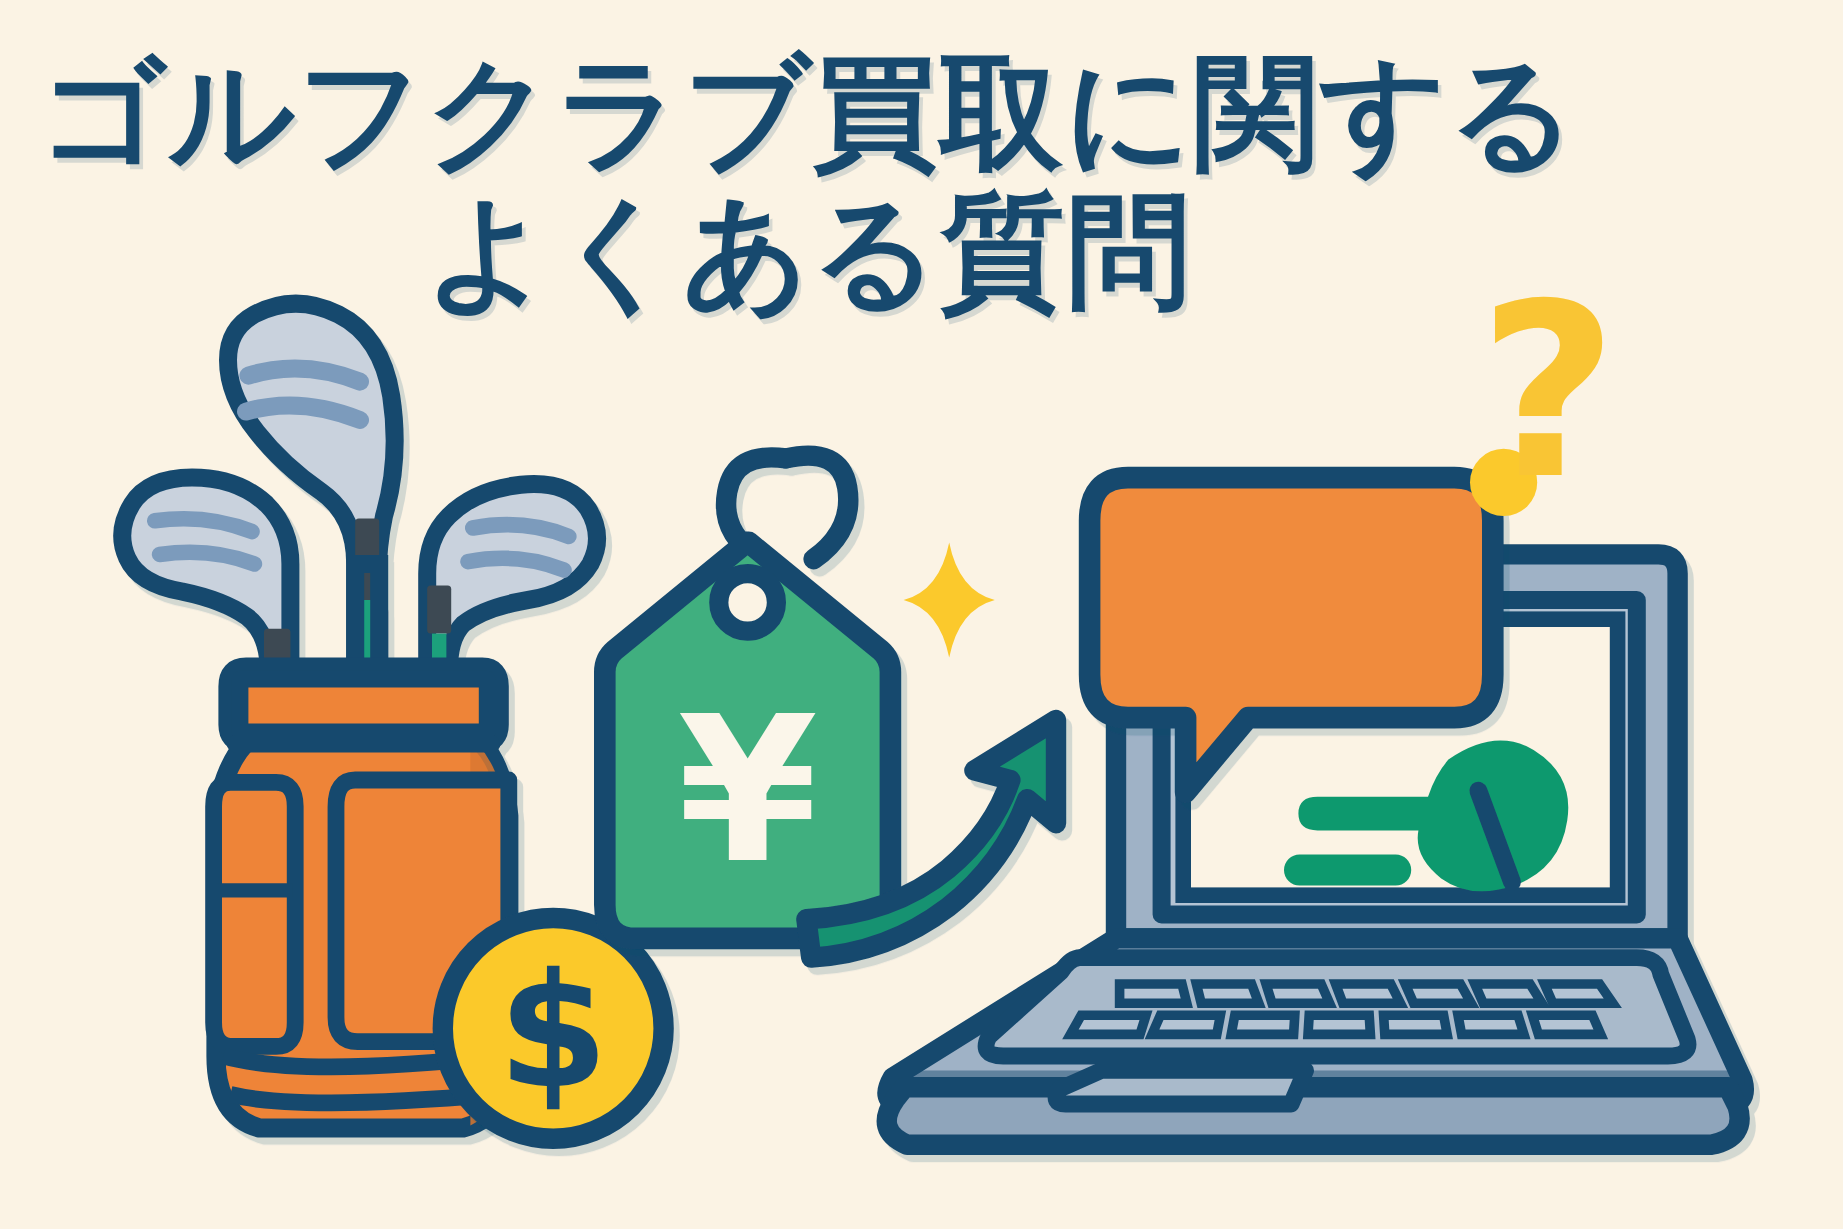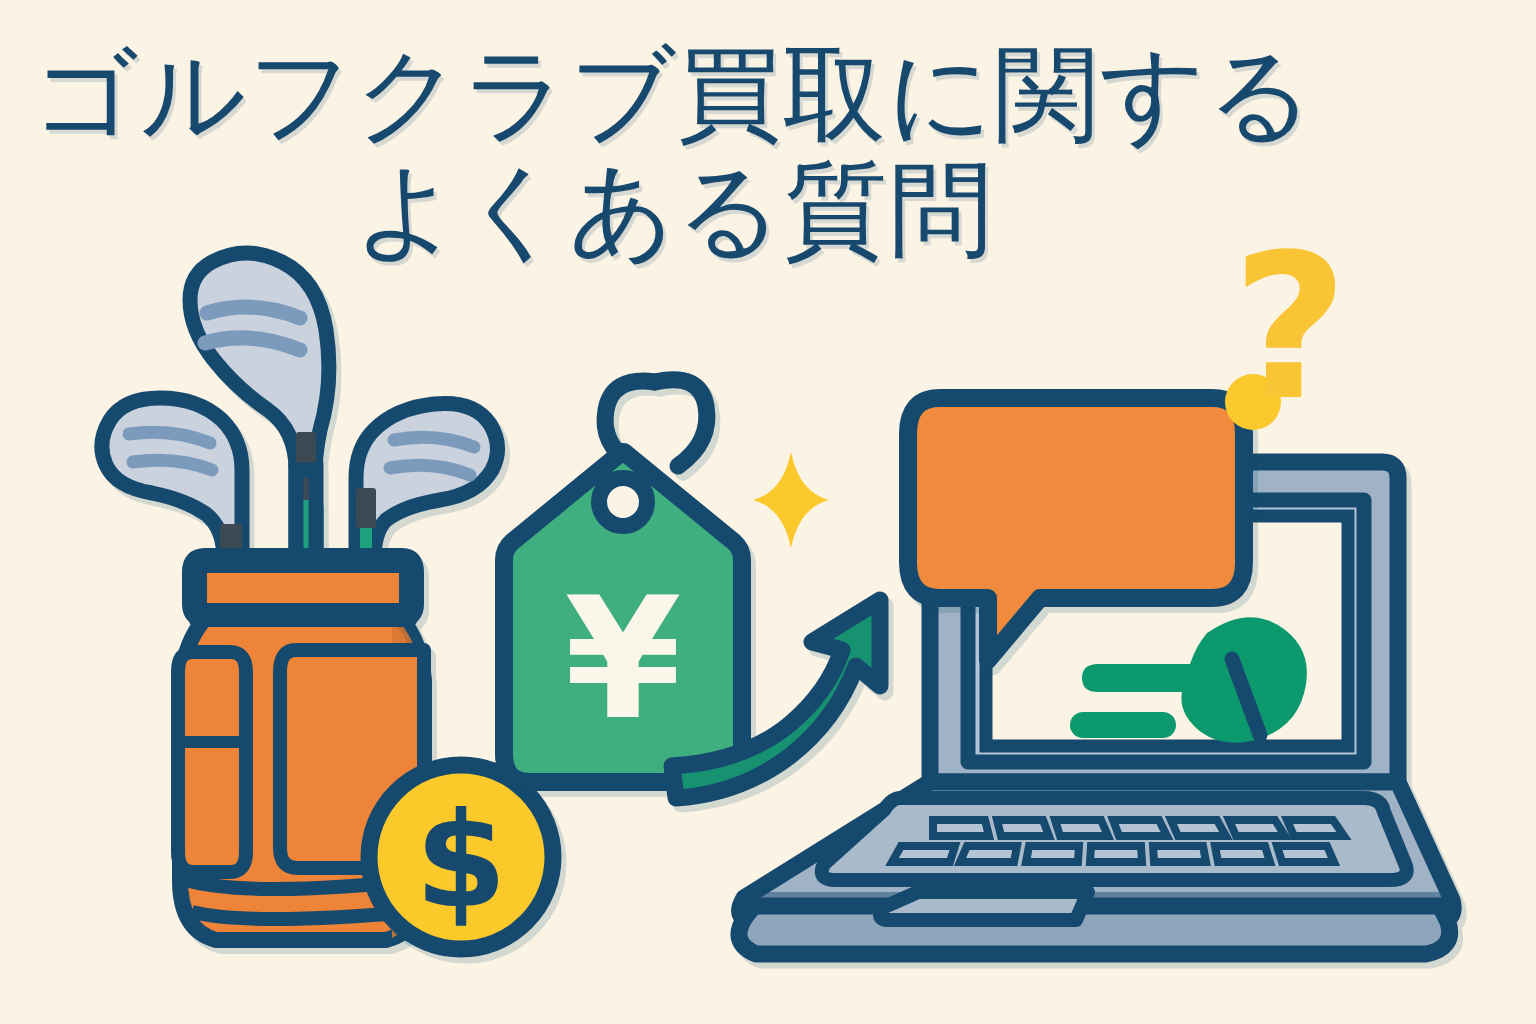--- a/index.html
+++ b/index.html
@@ -24,21 +24,21 @@
     height: 1024px;
     display: block;
   }
   .hl-title {
     position: absolute;
     left: 0;
     top: 36px;
     width: 1347px;
     text-align: center;
     font-family: "DejaVu Sans", "Liberation Sans", sans-serif;
-    font-weight: normal;
+    font-weight: bold;
     font-size: 104px;
     line-height: 1.12;
     letter-spacing: 1px;
     color: #17496E;
     text-shadow: 3px 4px 0 rgba(23,73,110,0.16);
     pointer-events: none;
   }
   .hl-title .l2 { display: block; }
   .qa-label {
     position: absolute;

